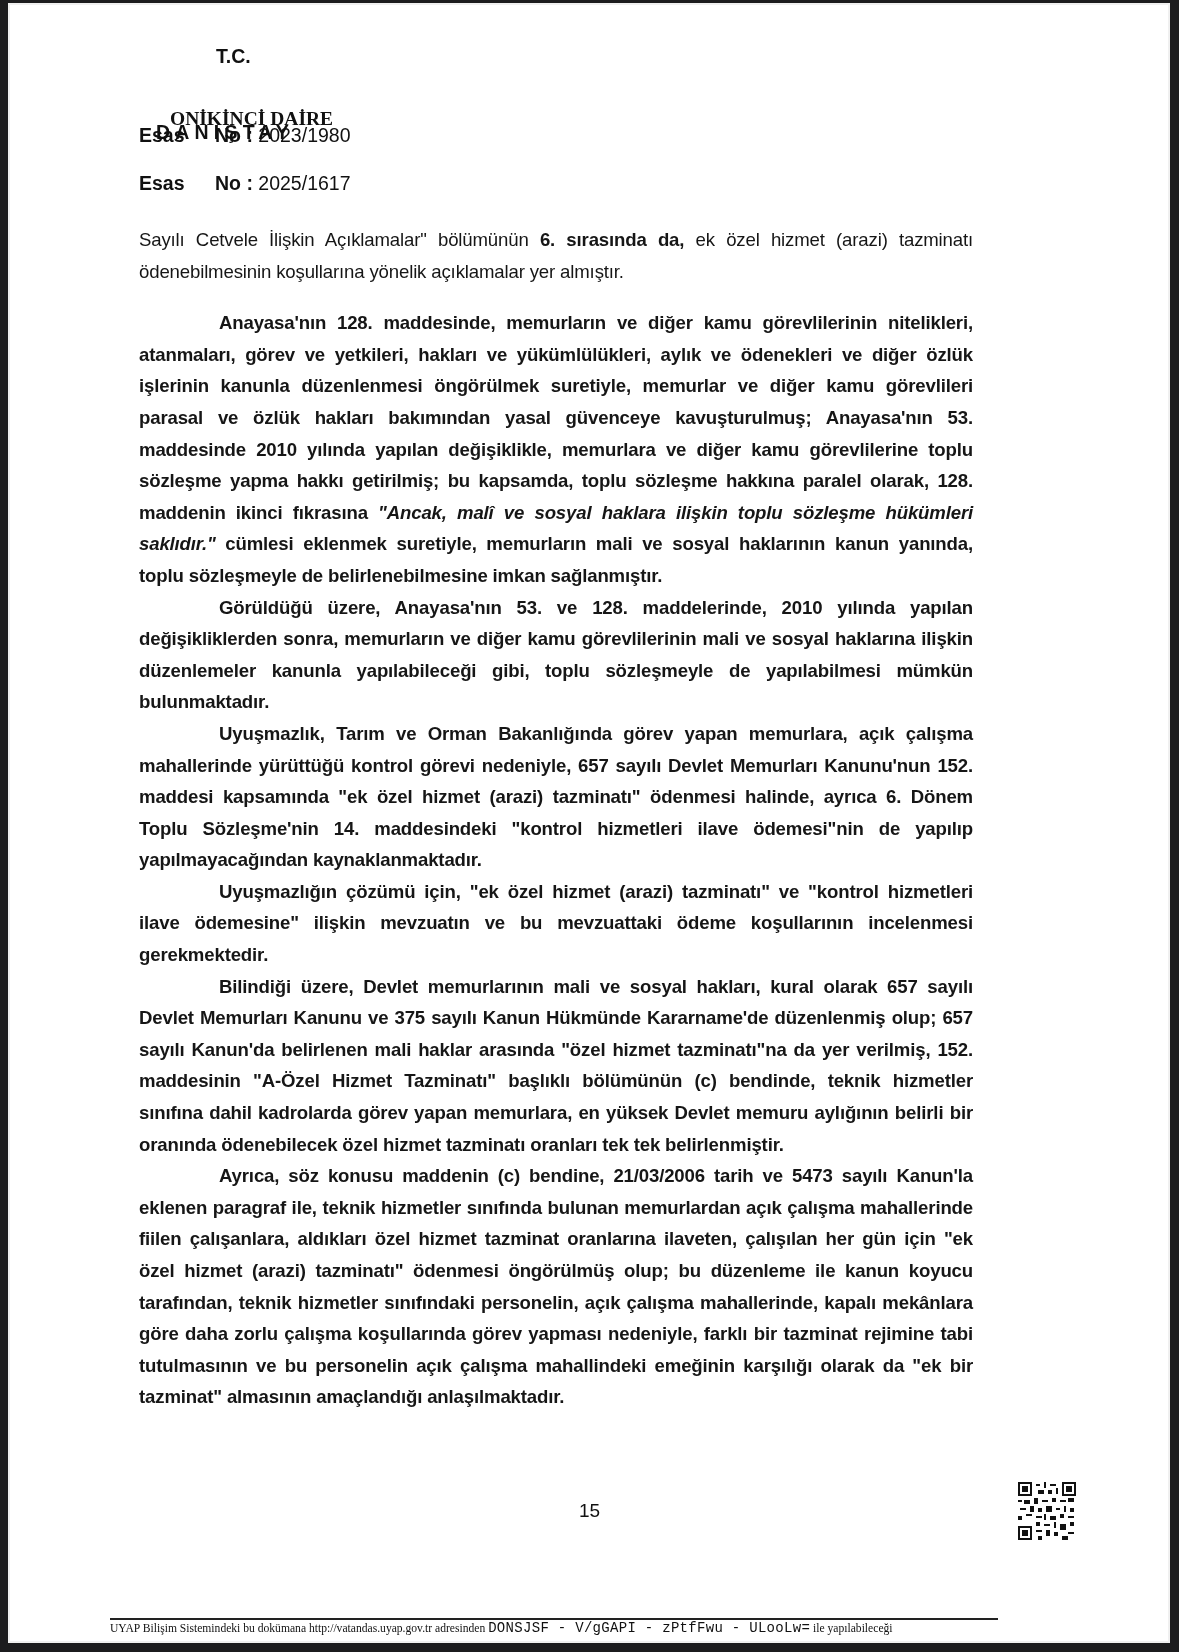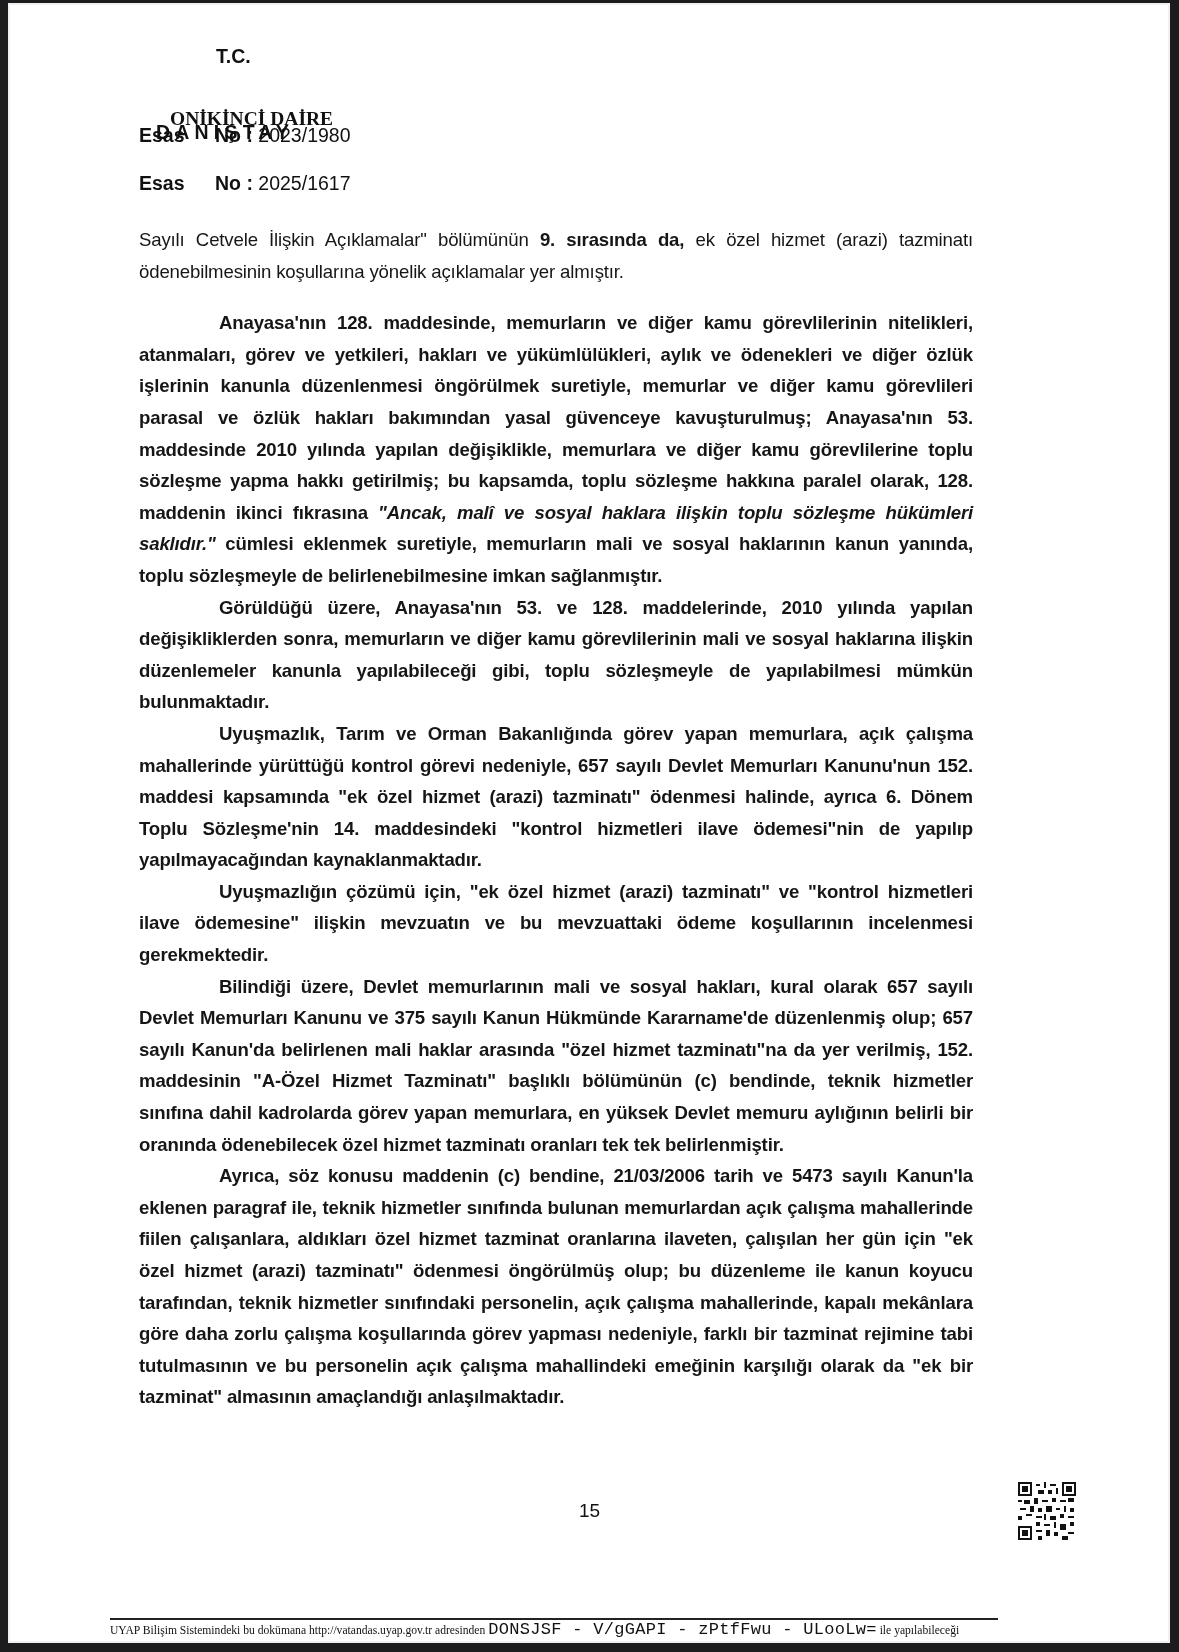--- a/index.html
+++ b/index.html
@@ -36,21 +36,21 @@
   }
   .foot-line {
     position:absolute; left:110px; top:1618px; width:888px; height:0;
     border-top:2px solid #222;
   }
   .footer {
     position:absolute; left:110px; top:1620px; width:900px; white-space:nowrap;
     font-family:"Liberation Serif", serif; font-size:11.6px; color:#111;
   }
   .footer .code {
-    font-family:"Liberation Mono", monospace; font-size:17px; letter-spacing:0.3px;text-align:center;
+    font-family:"Liberation Mono", monospace; font-size:14px; letter-spacing:0.3px;text-align:center;
   }
   .qr {
     position:absolute; left:1018px; top:1482px; width:58px; height:58px;
   }
 </style>
 </head>
 <body>
 
 <div class="page"></div>
 
@@ -59,21 +59,21 @@
 <div class="hdr hdr-daire">ONİKİNCİ DAİRE</div>
 
 <div class="case-row row-esas">
   <span class="lbl">Esas</span><span class="no">No :</span>&nbsp;<span class="val">2023/1980</span>
 </div>
 <div class="case-row row-karar">
   <span class="lbl">Esas</span><span class="no">No :</span>&nbsp;<span class="val">2025/1617</span>
 </div>
 
 <div class="body-text">
-  <p><span>Sayılı Cetvele İlişkin Açıklamalar" bölümünün </span><b>9. sırasında da,</b><span> ek özel hizmet (arazi) tazminatı ödenebilmesinin koşullarına yönelik açıklamalar yer almıştır.</span></p>
+  <p><span>Sayılı Cetvele İlişkin Açıklamalar" bölümünün </span><b>6. sırasında da,</b><span> ek özel hizmet (arazi) tazminatı ödenebilmesinin koşullarına yönelik açıklamalar yer almıştır.</span></p>
   <div class="gap"></div>
   <p class="indent"><span>Anayasa'nın 128. maddesinde, memurların ve diğer kamu görevlilerinin nitelikleri, atanmaları, görev ve yetkileri, hakları ve yükümlülükleri, aylık ve ödenekleri ve diğer özlük işlerinin kanunla düzenlenmesi öngörülmek suretiyle, memurlar ve diğer kamu görevlileri parasal ve özlük hakları bakımından yasal güvenceye kavuşturulmuş; Anayasa'nın 53. maddesinde 2010 yılında yapılan değişiklikle, memurlara ve diğer kamu görevlilerine toplu sözleşme yapma hakkı getirilmiş; bu kapsamda, toplu sözleşme hakkına paralel olarak, 128. maddenin ikinci fıkrasına </span><i>"Ancak, malî ve sosyal haklara ilişkin toplu sözleşme hükümleri saklıdır."</i><span> cümlesi eklenmek suretiyle, memurların mali ve sosyal haklarının kanun yanında, toplu sözleşmeyle de belirlenebilmesine imkan sağlanmıştır.</span></p>
   <p class="indent">Görüldüğü üzere, Anayasa'nın 53. ve 128. maddelerinde, 2010 yılında yapılan değişikliklerden sonra, memurların ve diğer kamu görevlilerinin mali ve sosyal haklarına ilişkin düzenlemeler kanunla yapılabileceği gibi, toplu sözleşmeyle de yapılabilmesi mümkün bulunmaktadır.</p>
   <p class="indent">Uyuşmazlık, Tarım ve Orman Bakanlığında görev yapan memurlara, açık çalışma mahallerinde yürüttüğü kontrol görevi nedeniyle, 657 sayılı Devlet Memurları Kanunu'nun 152. maddesi kapsamında "ek özel hizmet (arazi) tazminatı" ödenmesi halinde, ayrıca 6. Dönem Toplu Sözleşme'nin 14. maddesindeki "kontrol hizmetleri ilave ödemesi"nin de yapılıp yapılmayacağından kaynaklanmaktadır.</p>
   <p class="indent">Uyuşmazlığın çözümü için, "ek özel hizmet (arazi) tazminatı" ve "kontrol hizmetleri ilave ödemesine" ilişkin mevzuatın ve bu mevzuattaki ödeme koşullarının incelenmesi gerekmektedir.</p>
   <p class="indent">Bilindiği üzere, Devlet memurlarının mali ve sosyal hakları, kural olarak 657 sayılı Devlet Memurları Kanunu ve 375 sayılı Kanun Hükmünde Kararname'de düzenlenmiş olup; 657 sayılı Kanun'da belirlenen mali haklar arasında "özel hizmet tazminatı"na da yer verilmiş, 152. maddesinin "A-Özel Hizmet Tazminatı" başlıklı bölümünün (c) bendinde, teknik hizmetler sınıfına dahil kadrolarda görev yapan memurlara, en yüksek Devlet memuru aylığının belirli bir oranında ödenebilecek özel hizmet tazminatı oranları tek tek belirlenmiştir.</p>
   <p class="indent">Ayrıca, söz konusu maddenin (c) bendine, 21/03/2006 tarih ve 5473 sayılı Kanun'la eklenen paragraf ile, teknik hizmetler sınıfında bulunan memurlardan açık çalışma mahallerinde fiilen çalışanlara, aldıkları özel hizmet tazminat oranlarına ilaveten, çalışılan her gün için "ek özel hizmet (arazi) tazminatı" ödenmesi öngörülmüş olup; bu düzenleme ile kanun koyucu tarafından, teknik hizmetler sınıfındaki personelin, açık çalışma mahallerinde, kapalı mekânlara göre daha zorlu çalışma koşullarında görev yapması nedeniyle, farklı bir tazminat rejimine tabi tutulmasının ve bu personelin açık çalışma mahallindeki emeğinin karşılığı olarak da "ek bir tazminat" almasının amaçlandığı anlaşılmaktadır.</p>
 </div>
 
 <div class="page-num">15</div>

